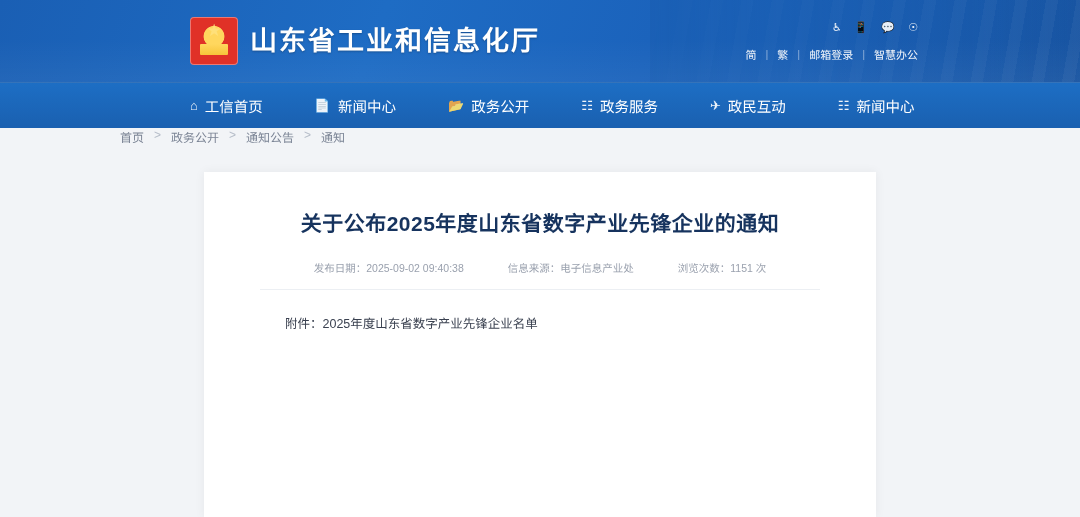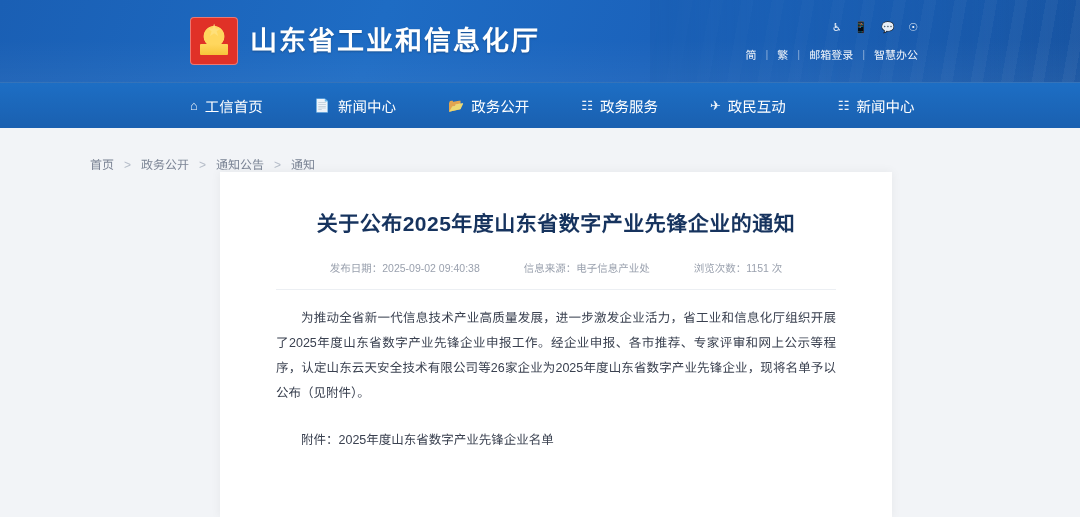--- a/index.html
+++ b/index.html
@@ -110,30 +110,30 @@
   }
   .nav-item {
     display: flex; align-items: center; gap: 7px;
     color: #fff; font-size: 14.5px; cursor: pointer;
     margin-right: 52px; white-space: nowrap;
   }
   .nav-ico { font-size: 13px; opacity: .92; }
 
   
   .crumb {
-    height: 44px; display: flex; align-items: flex-end;
-    padding-left: 90px; font-size: 12px; color: #7b8495;
+    height: 44px; display: flex; align-items: flex-start;
+    padding-left: 120px; font-size: 12px; color: #7b8495;
     background: #f2f4f7;
   }
   .crumb a { color: #7b8495; text-decoration: none; cursor: pointer; }
   .crumb .sep { margin: 0 10px; color: #b5bcc8; }
 
   
   .card {
-    position: absolute; left: 220px; top: 172px;
+    position: absolute; left: 204px; top: 172px;
     width: 672px; height: 345px;
     background: #fff;
     box-shadow: 0 0 10px rgba(0,0,0,.06);
     padding: 30px 56px 0 56px;
   }
   .art-title {
     text-align: center; font-size: 21px; font-weight: bold;
     color: #16335e; line-height: 1.5; letter-spacing: .5px;
     margin-top: 6px;
   }
@@ -230,19 +230,18 @@
       <div>
         <span>信息来源：</span><span class="val">电子信息产业处</span>
       </div>
       <div>
         <span>浏览次数：</span><span class="val">1151</span>
         <span class="val">次</span>
       </div>
     </div>
 
     <div class="body">
-      <p class="indent">为推动全省新一代信息技术产业高质量发展，进一步激发企业活力，省工业和信息化厅组织开展了2025年度山东省数字产业先锋企业申报工作。经企业申报、各市推荐、专家评审和网上公示等程序，认定山东云天安全技术有限公司等26家企业为2025年度山东省数字产业先锋企业，现将名单予以公布（见附件）。</p>
       <p class="attach">附件：2025年度山东省数字产业先锋企业名单</p>
 
     </div>
   </div>
 
 </div>
 
 </body></html>

